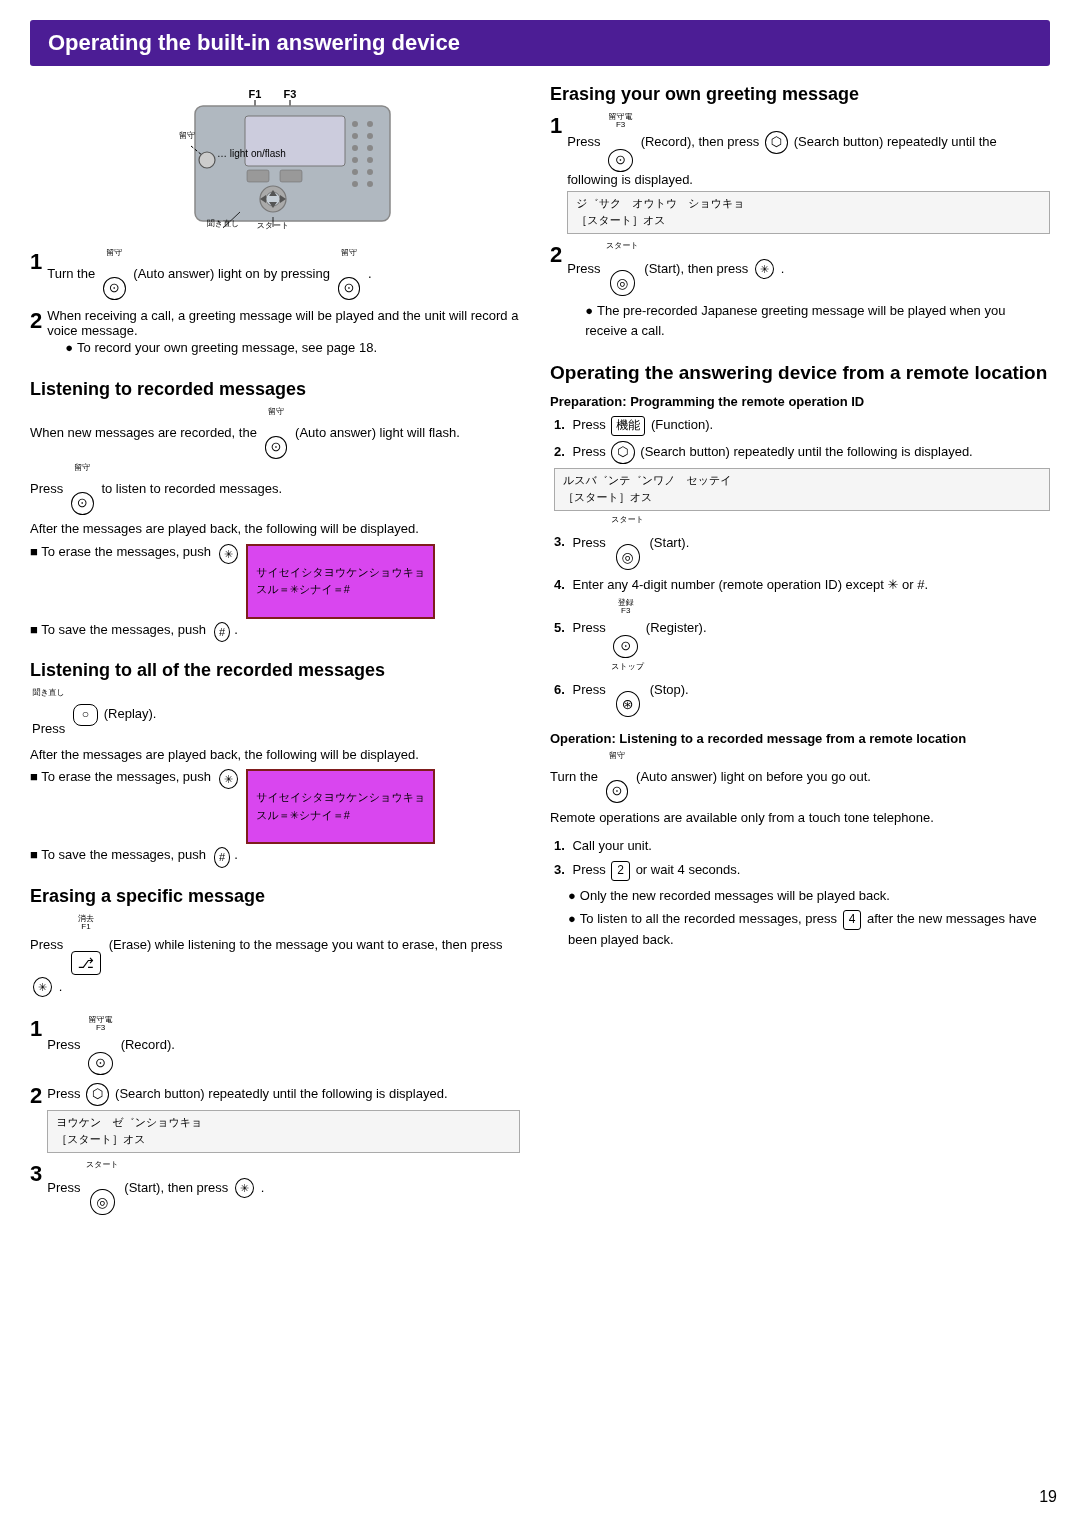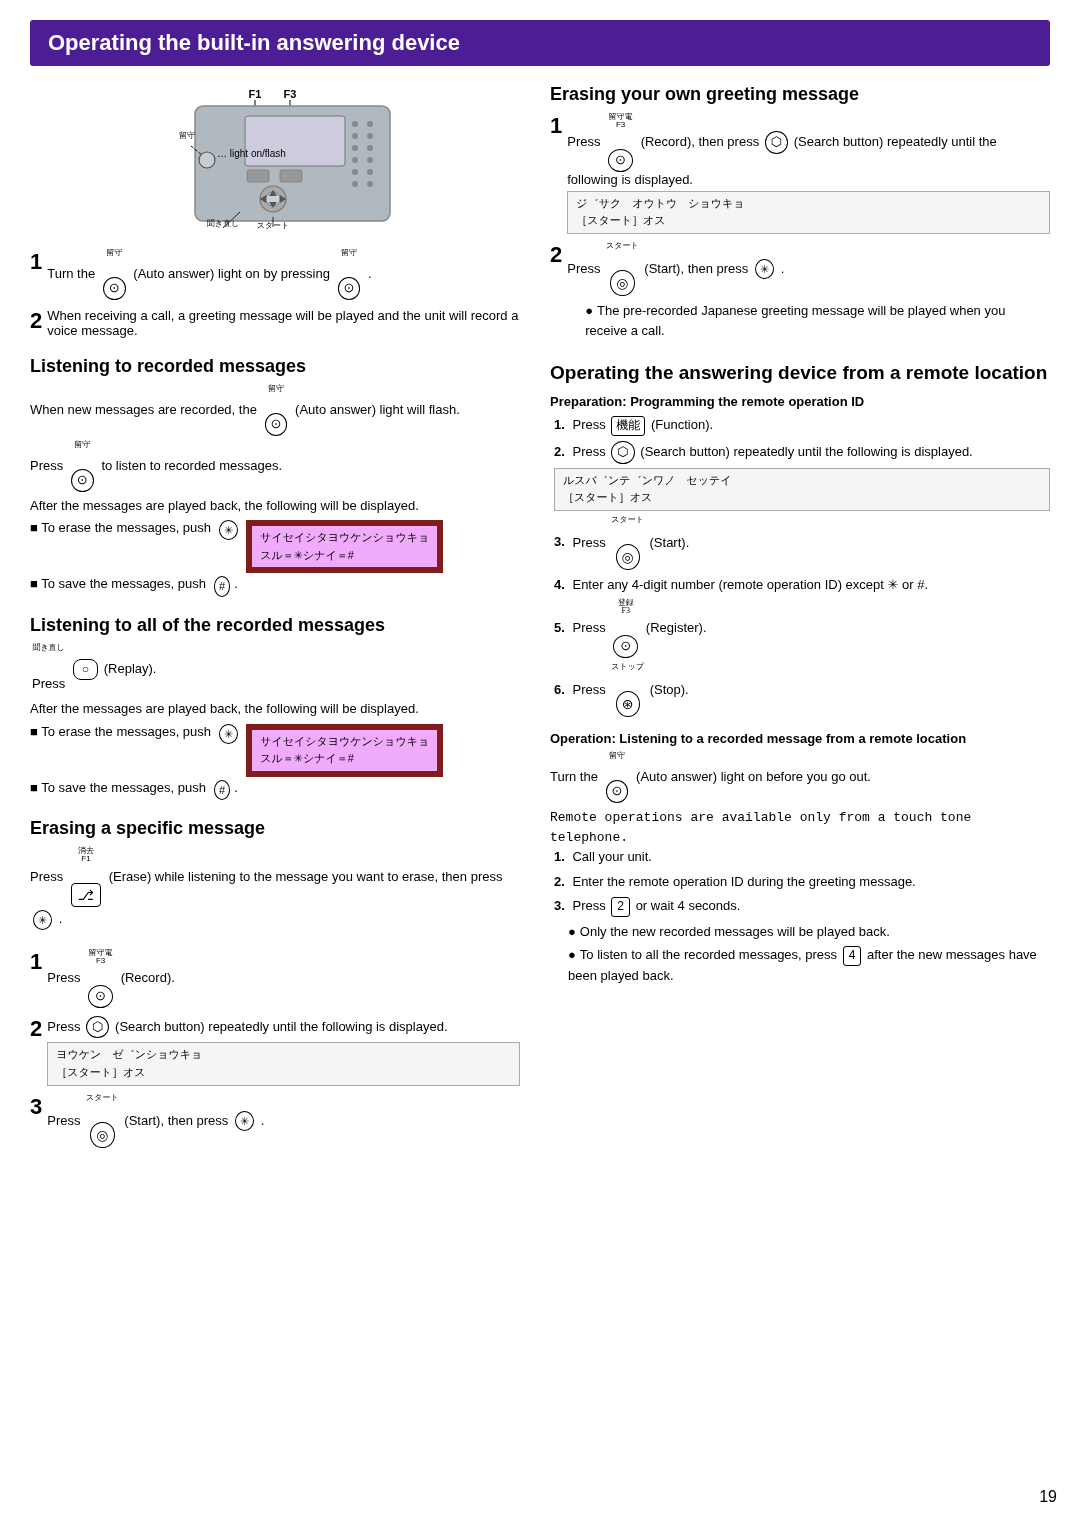--- a/index.html
+++ b/index.html
@@ -107,23 +107,23 @@
     }
     .label-above-wrap {
       display: inline-flex;
       flex-direction: column;
       align-items: center;
       vertical-align: middle;
       margin: 0 2px;
       gap: 20px;
     }
     .jp-box {
-      border: 6px solid #7f1d1d;
-      background: #f0abfc;
-      padding: 3px 8px;
+      border: 2px solid #7f1d1d;
+      background: #d946ef;
+      padding: 18px 8px;
       font-size: 11px;
       display: inline-block;
       margin-left: 4px;
       line-height: 1.6;
       white-space: nowrap;
       vertical-align: middle;
     }
     .jp-box-block {
       border: 1px solid #aaa;
       background: #f5f5f5;
@@ -236,20 +236,21 @@
               <span class="inline-icon-round" style="font-size:13px;padding:2px 5px;">⊙</span>
             </span>
             <span>.</span>
           </div>
         </div>
 
         <div class="step-block">
           <span class="step-num">2</span>
           <div class="step-content">
             <span>When receiving a call, a greeting message will be played and the unit will record a voice message.</span>
+            <div class="bullet">To record your own greeting message, see page 18.</div>
           </div>
         </div>
       </div>
 
       <div class="section">
         <div class="section-title">Listening to recorded messages</div>
         <p>
           <span>When new messages are recorded, the</span>
           <span class="label-above-wrap">
             <span style="font-size:8px;line-height:1">留守</span>
@@ -425,21 +426,21 @@
             <span>(Start).</span>
           </li>
           <li>
             <span class="num-dot">4.</span>
             <span>Enter any 4-digit number (remote operation ID) except ✳ or #.</span>
           </li>
           <li>
             <span class="num-dot">5.</span>
             <span>Press</span>
             <span class="label-above-wrap">
-              <span style="font-size:8px;line-height:1;text-align:center;display:block;font-family:Liberation Serif, serif;">登録<br><span style="font-size:8px">F3</span></span>
+              <span style="font-size:8px;line-height:1;text-align:center;display:block;">登録<br><span style="font-size:8px">F3</span></span>
               <span class="inline-icon" style="font-size:13px;padding:2px 6px;border-radius:50%;">⊙</span>
             </span>
             <span>(Register).</span>
           </li>
           <li>
             <span class="num-dot">6.</span>
             <span>Press</span>
             <span class="label-above-wrap">
               <span style="font-size:8px;line-height:1;text-align:center;display:block;">ストップ</span>
               <span class="inline-icon-round" style="font-size:14px;padding:3px 5px;">⊛</span>
@@ -451,32 +452,28 @@
         <div class="subsection-title" style="margin-top:14px;">Operation: Listening to a recorded message from a remote location</div>
 
         <p>
           <span>Turn the</span>
           <span class="label-above-wrap">
             <span style="font-size:8px;line-height:1;text-align:center;display:block;">留守</span>
             <span class="inline-icon-round" style="font-size:13px;padding:2px 5px;">⊙</span>
           </span>
           <span>(Auto answer) light on before you go out.</span>
         </p>
-        <p style="margin-bottom:0;font-family:Liberation Mono, monospace;">Remote operations are available only from a touch tone telephone.</p>
+        <p style="margin-bottom:8px;">Remote operations are available only from a touch tone telephone.</p>
 
         <ul class="numbered-list">
           <li>
             <span class="num-dot">1.</span>
             <span>Call your unit.</span>
           </li>
           <li>
-            <span class="num-dot">2.</span>
-            <span>Enter the remote operation ID during the greeting message.</span>
-          </li>
-          <li>
             <span class="num-dot">3.</span>
             <span>Press</span>
             <span class="inline-icon" style="font-size:12px;padding:1px 5px;">2</span>
             <span>or wait 4 seconds.</span>
           </li>
         </ul>
 
         <div class="bullet" style="margin-top:5px;">Only the new recorded messages will be played back.</div>
         <div class="bullet" style="margin-top:3px;">To listen to all the recorded messages, press <span class="inline-icon" style="font-size:12px;padding:1px 5px;">4</span> after the new messages have been played back.</div>
 

